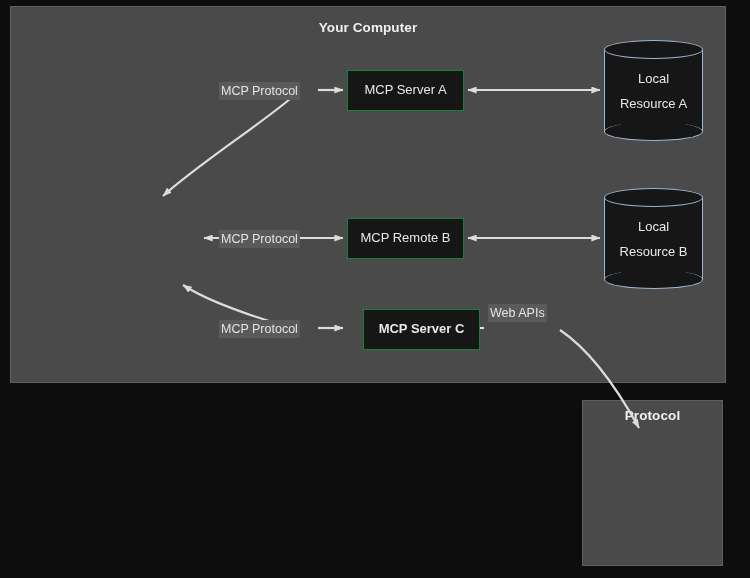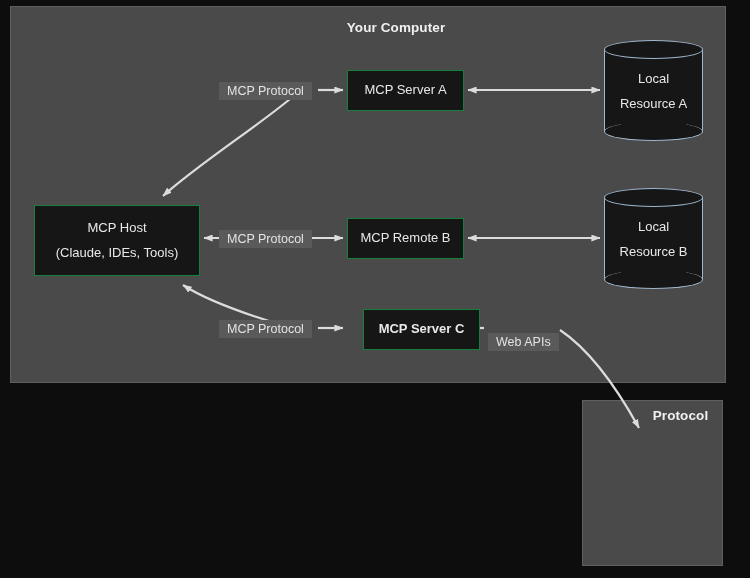--- a/index.html
+++ b/index.html
@@ -13,21 +13,20 @@
     height: 578px;
     background: #0d0d0d;
     font-family: "Liberation Sans", sans-serif;
     overflow: hidden;
   }
   .container-box {
     position: absolute;
     background: #4a4a4a;
     border: 1px solid #5f5f5f;
     box-sizing: border-box;
-    padding-left: 28px;
   }
   #computer-container {
     left: 10px;
     top: 6px;
     width: 716px;
     height: 377px;
   }
   #internet-container {
     left: 582px;
     top: 400px;
@@ -106,27 +105,27 @@
   #local-res-a { left: 604px; top: 40px; width: 99px; height: 101px; }
   #local-res-b { left: 604px; top: 188px; width: 99px; height: 101px; }
   #remote-res-c { left: 604px; top: 434px; width: 99px; height: 101px; }
 
   .edge-label {
     position: absolute;
     background: #5a5a5a;
     color: #e3e3e3;
     font-size: 12.5px;
     line-height: 16px;
-    padding: 1px 8px;
+    padding: 1px 2px;
     white-space: nowrap;
   }
   #label-proto-a { left: 219px; top: 82px; }
   #label-proto-b { left: 219px; top: 230px; }
   #label-proto-c { left: 219px; top: 320px; }
-  #label-webapis { left: 488px; top: 333px; }
+  #label-webapis { left: 488px; top: 304px; }
 
   svg.overlay {
     position: absolute;
     left: 0; top: 0;
     width: 750px;
     height: 578px;
     pointer-events: none;
   }
   svg.overlay.under { z-index: 1; }
   .container-box { z-index: 0; }
@@ -168,24 +167,20 @@
 
     <line x1="484" y1="328" x2="468" y2="328" stroke="#dcdcdc" stroke-width="2.2" marker-end="url(#arrowhead)"></line>
 
     <path d="M 290 99 C 255 128, 196 166, 163 196" fill="none" stroke="#dcdcdc" stroke-width="2.2" marker-end="url(#arrowhead)"></path>
 
     <path d="M 272 322 C 240 312, 206 300, 183 285" fill="none" stroke="#dcdcdc" stroke-width="2.2" marker-end="url(#arrowhead)"></path>
 
     <path d="M 560 330 C 590 350, 618 390, 639 428" fill="none" stroke="#dcdcdc" stroke-width="2.2" marker-end="url(#arrowhead)"></path>
   </svg>
 
-  <div class="node-box" id="mcp-host">
-    <div>MCP Host</div>
-    <div>(Claude, IDEs, Tools)</div>
-  </div>
 
   <div class="node-box" id="server-a">
     <div>MCP Server A</div>
   </div>
   <div class="node-box" id="server-b">
     <div>MCP Remote B</div>
   </div>
   <div class="node-box" id="server-c">
     <div>MCP Server C</div>
   </div>

